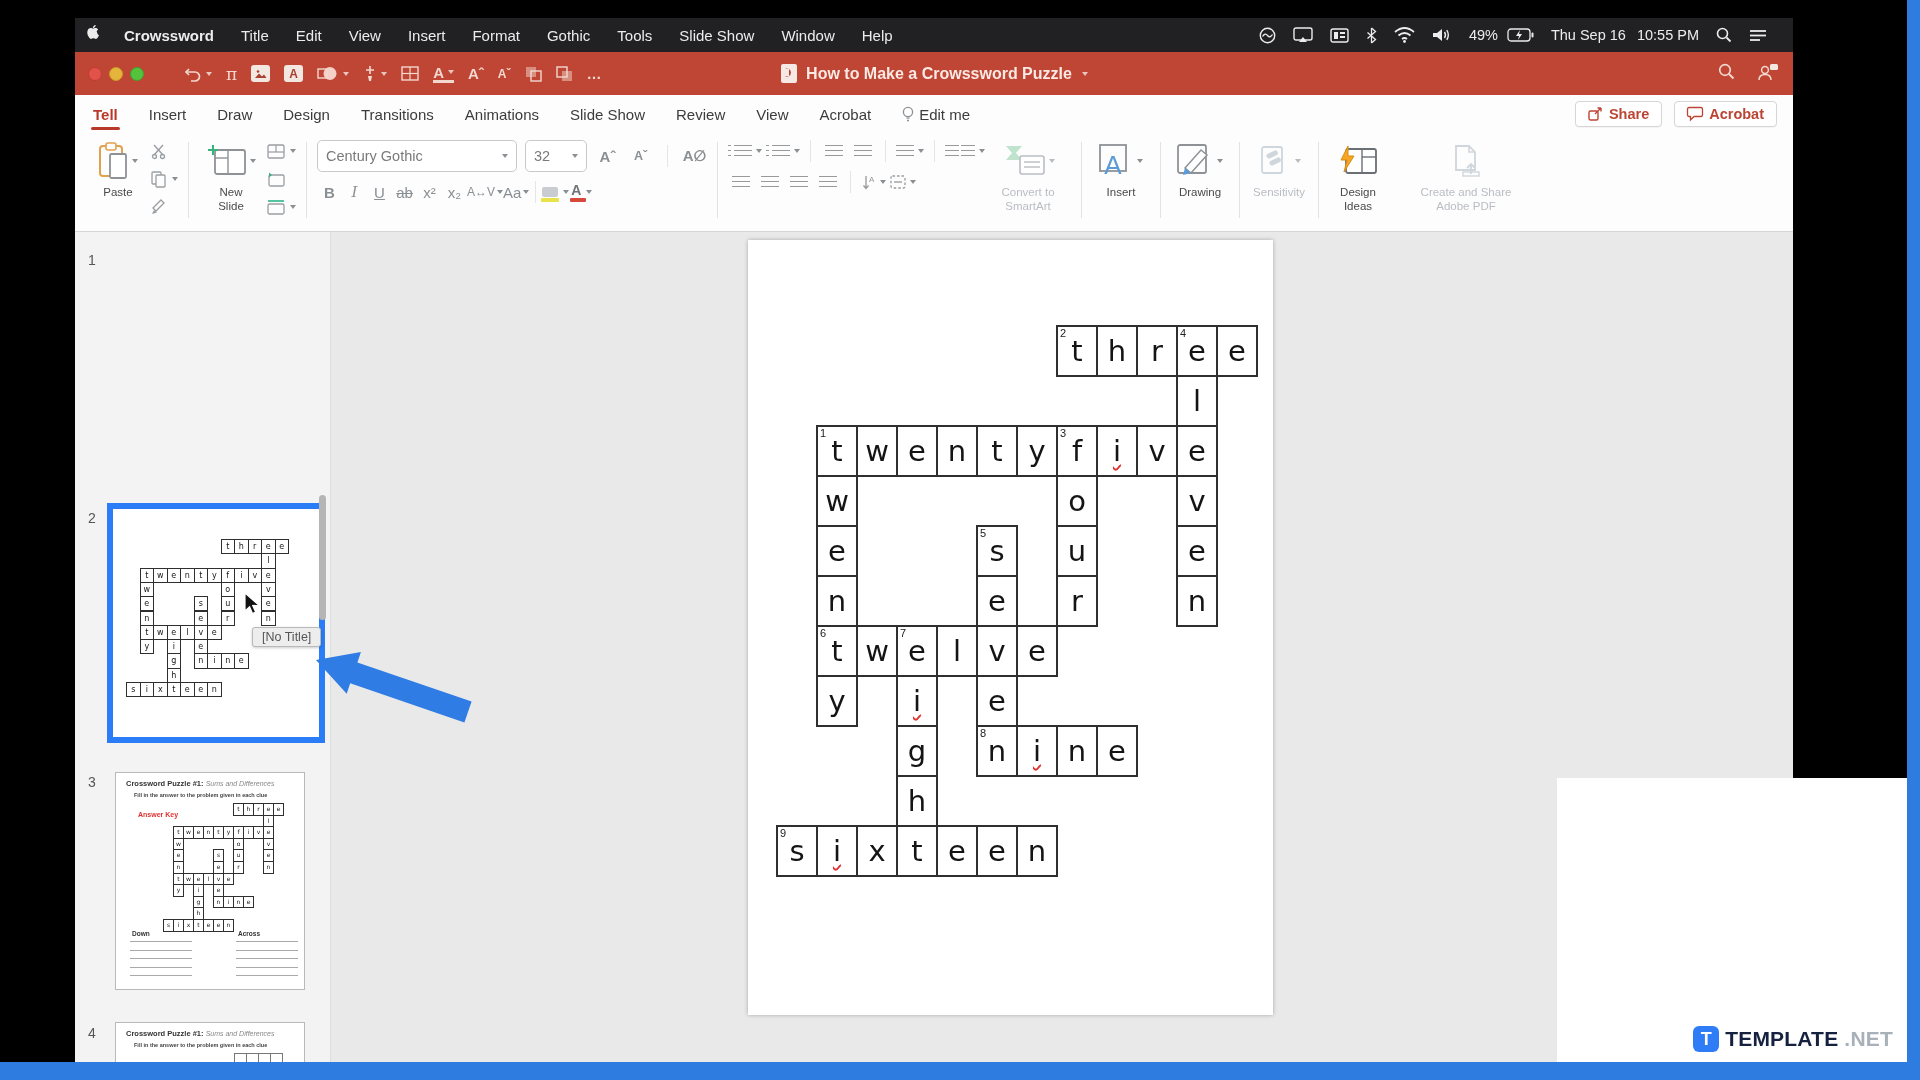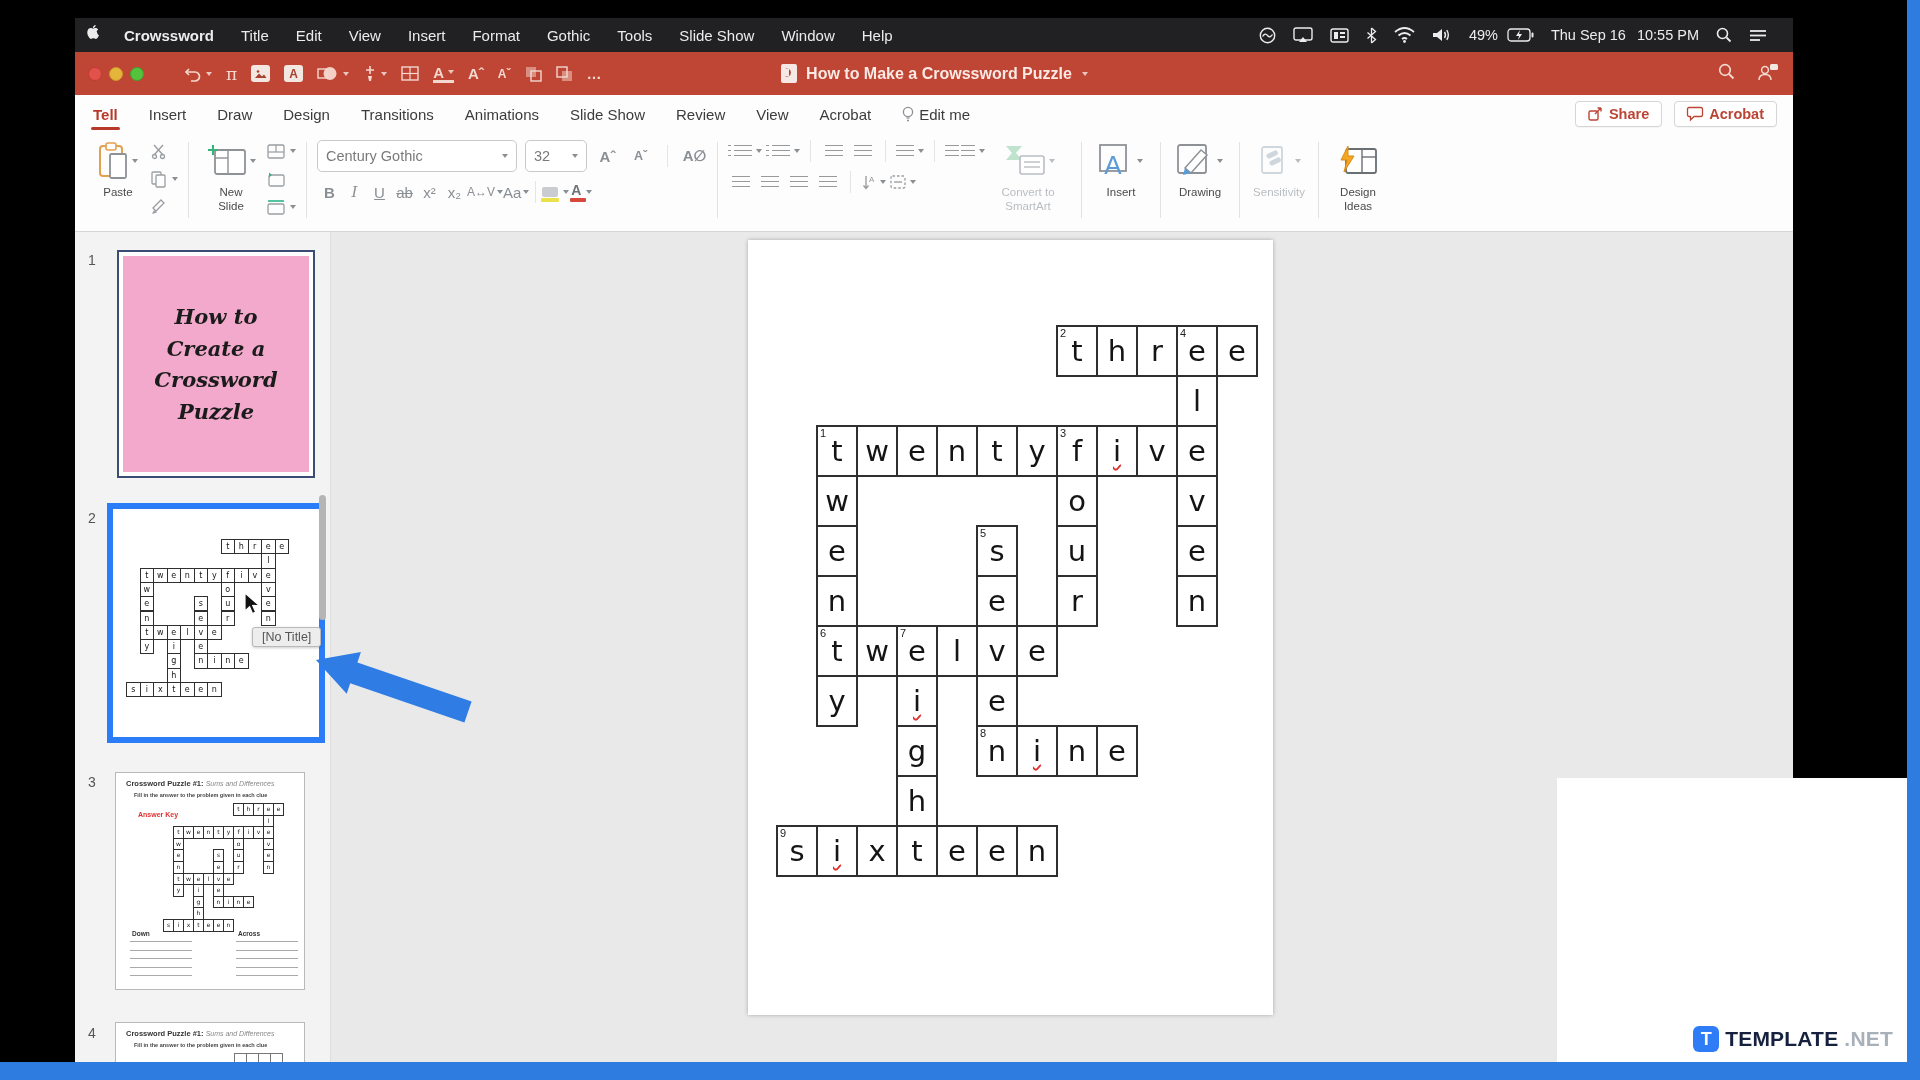--- a/index.html
+++ b/index.html
@@ -568,34 +568,37 @@
           <svg width="40" height="34" viewBox="0 0 40 34">
             <rect x="8" y="5" width="30" height="24" rx="2" fill="#fff" stroke="#6a6f74" stroke-width="1.8"></rect>
             <line x1="24" y1="5" x2="24" y2="29" stroke="#6a6f74" stroke-width="1.4"></line>
             <line x1="24" y1="13" x2="38" y2="13" stroke="#6a6f74" stroke-width="1.4"></line>
             <path d="M10 2 L3 16 L9 16 L6 28 L16 12 L10 12 Z" fill="#f5a623" stroke="#d98c12" stroke-width="1"></path>
           </svg>
         </span>
       <span class="blabel"><span>Design</span><br><span>Ideas</span></span>
     </div>
 
+    <div class="bigbtn" style="width:130px;margin-left:14px;">
+      <span class="bic">
+          <svg width="34" height="34" viewBox="0 0 34 34">
+            <path d="M7 2 L20 2 L26 8 L26 26 L7 26 Z" fill="none" stroke="#cfd6dc" stroke-width="1.8"></path>
+            <path d="M20 2 L20 8 L26 8" fill="none" stroke="#cfd6dc" stroke-width="1.6"></path>
+            <path d="M22 20 L22 30 M18 24 L22 20 L26 24" fill="none" stroke="#cfd6dc" stroke-width="1.8"></path>
+            <rect x="14" y="28" width="16" height="4" fill="none" stroke="#cfd6dc" stroke-width="1.4"></rect>
+          </svg>
+        </span>
+      <span class="blabel dim"><span>Create and Share</span><br><span>Adobe PDF</span></span>
+    </div>
   </div>
 
   <div id="workspace">
 
     <div id="thumbs">
       <span class="sl-num" style="left:13px;top:20px;">1</span>
-      <div id="thumb1" class="thumbframe" style="left:42px;top:18px;width:198px;height:228px;">
-        <div id="thumb1-inner">
-          <div>How to</div>
-          <div>Create a</div>
-          <div>Crossword</div>
-          <div>Puzzle</div>
-        </div>
-      </div>
 
       <span class="sl-num" style="left:13px;top:278px;">2</span>
       <div id="thumb2" style="left:32px;top:271px;width:218px;height:240px;">
         <div id="xw-t2" style="position:absolute;left:0;top:0;width:100%;height:100%;">
             <div class="xcell" style="left: 107.5px; top: 30px; width: 14.5px; height: 15.3px; border-width: 1px;">
               <span class="xletter" style="font-size: 8px; line-height: 13.3px;">t</span>
             </div>
             <div class="xcell" style="left: 121px; top: 30px; width: 14.5px; height: 15.3px; border-width: 1px;">
               <span class="xletter" style="font-size: 8px; line-height: 13.3px;">h</span>
             </div>

